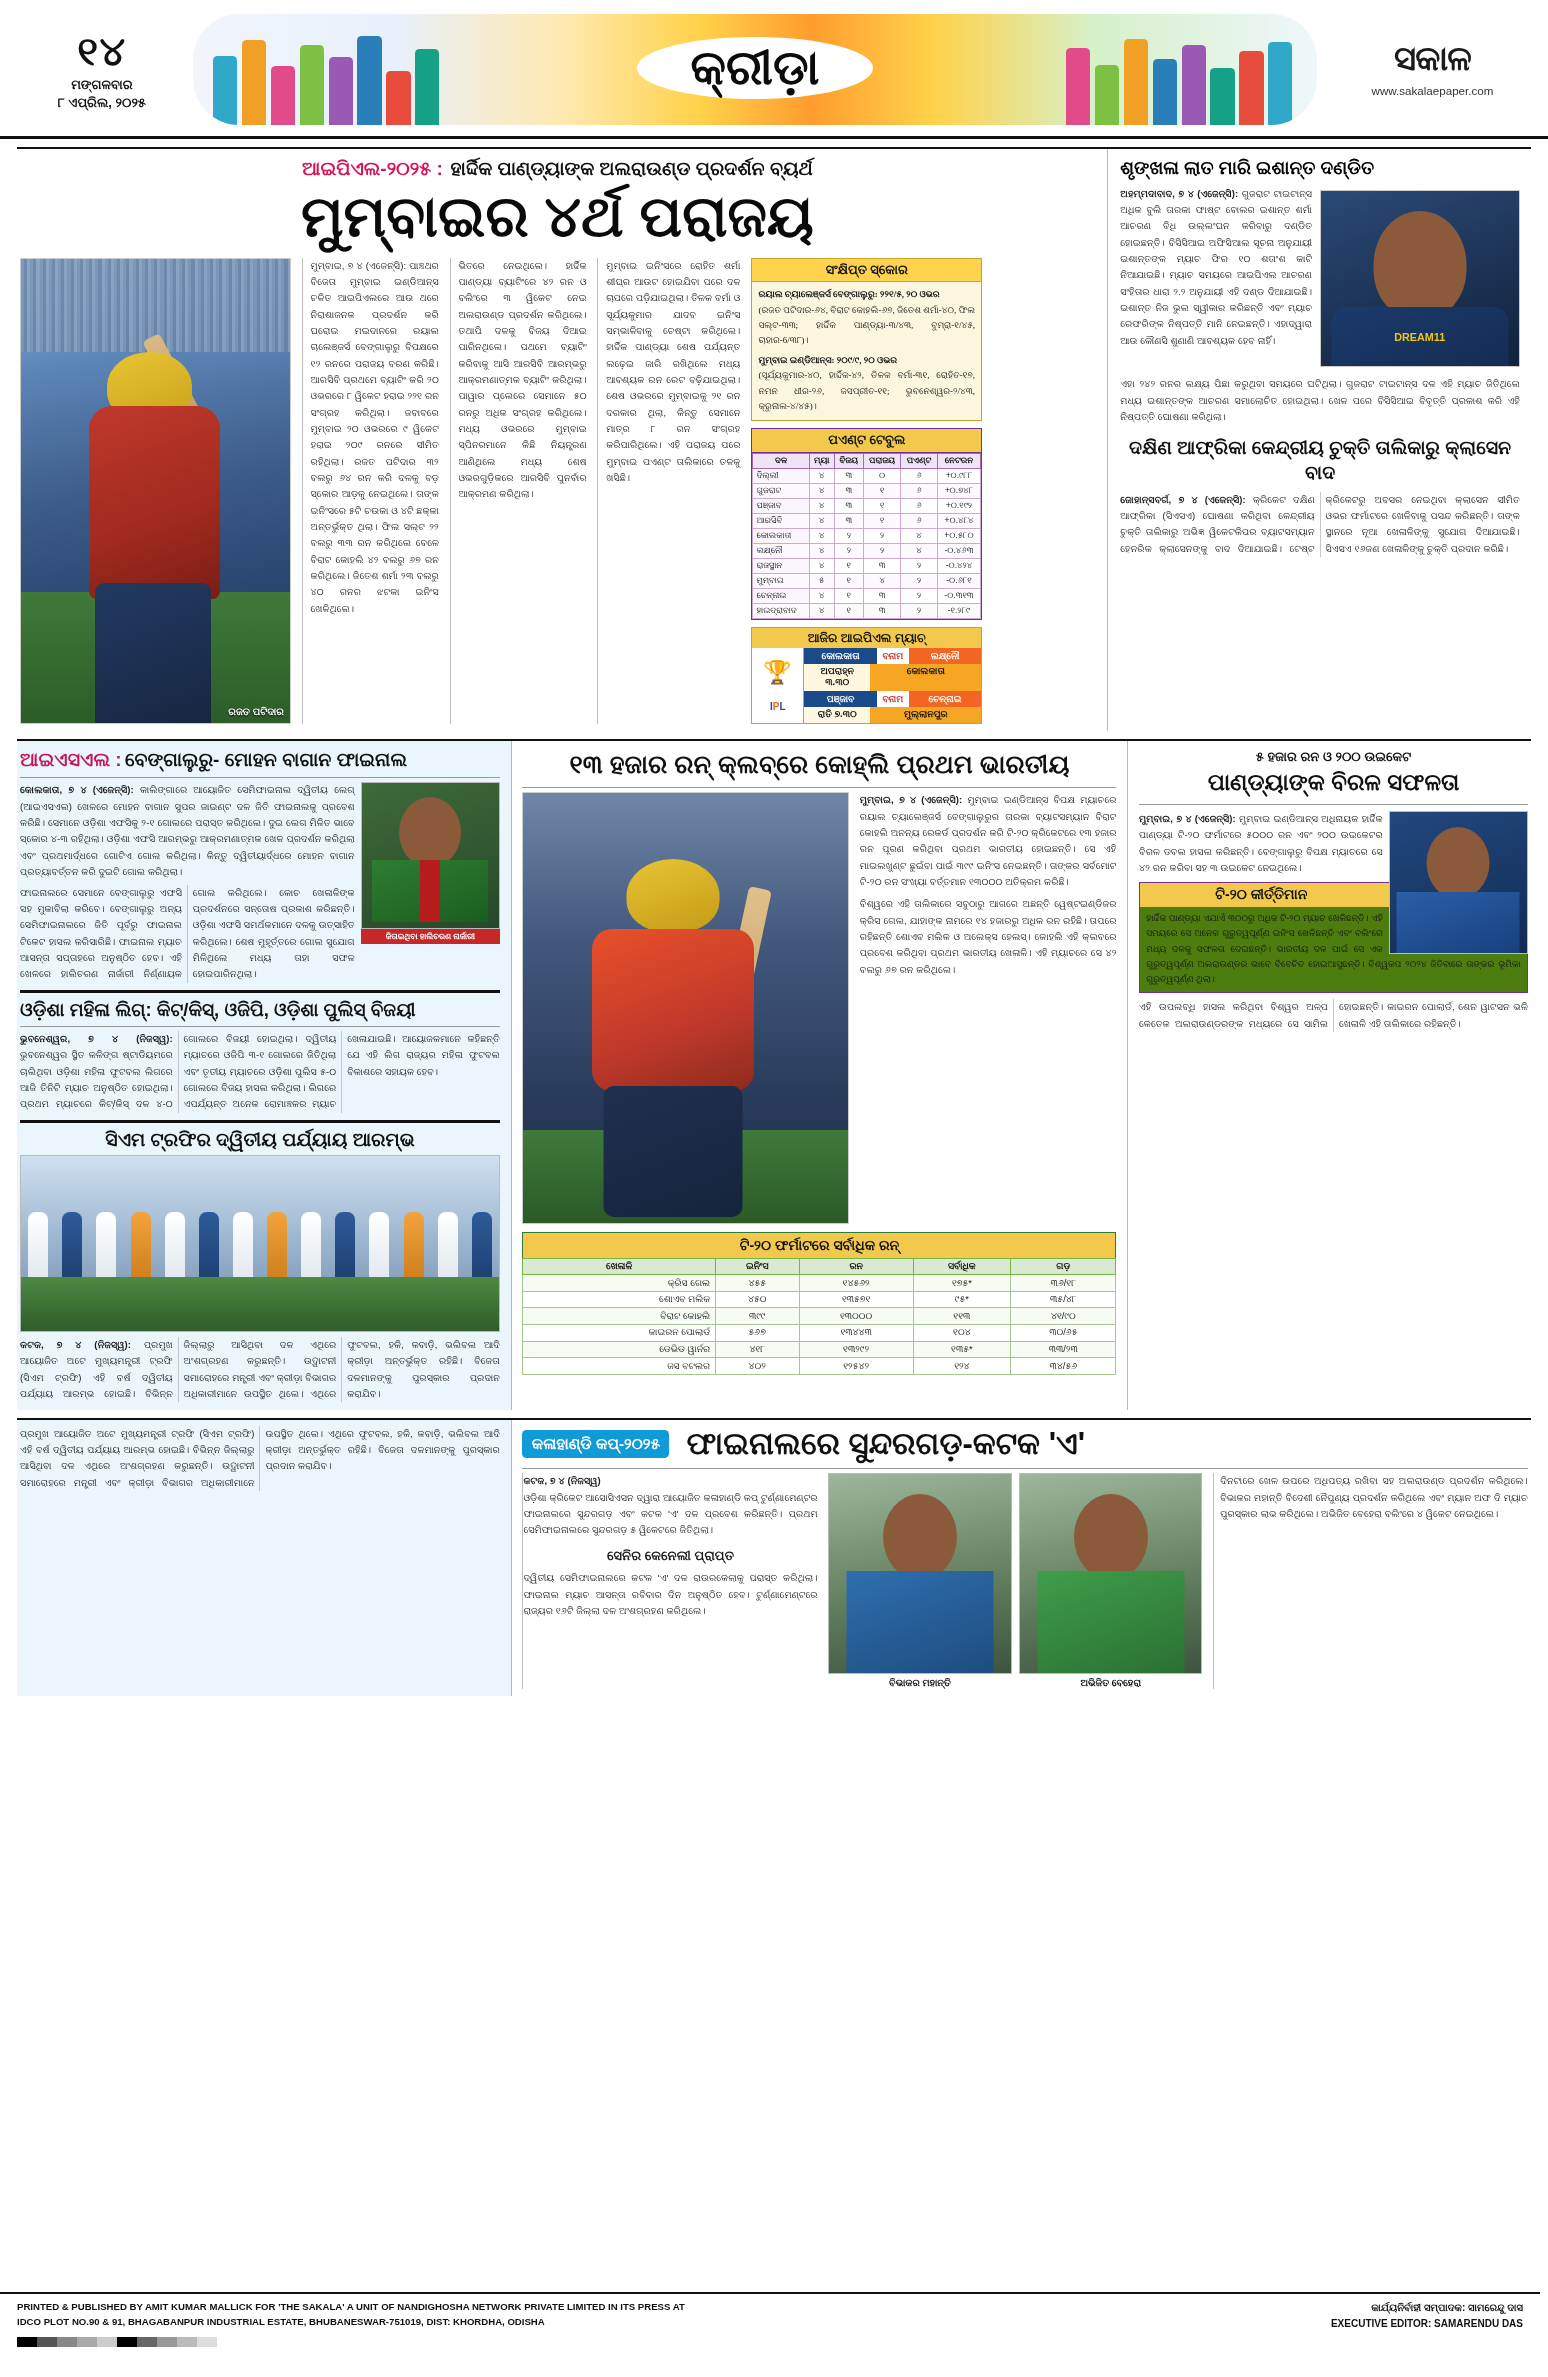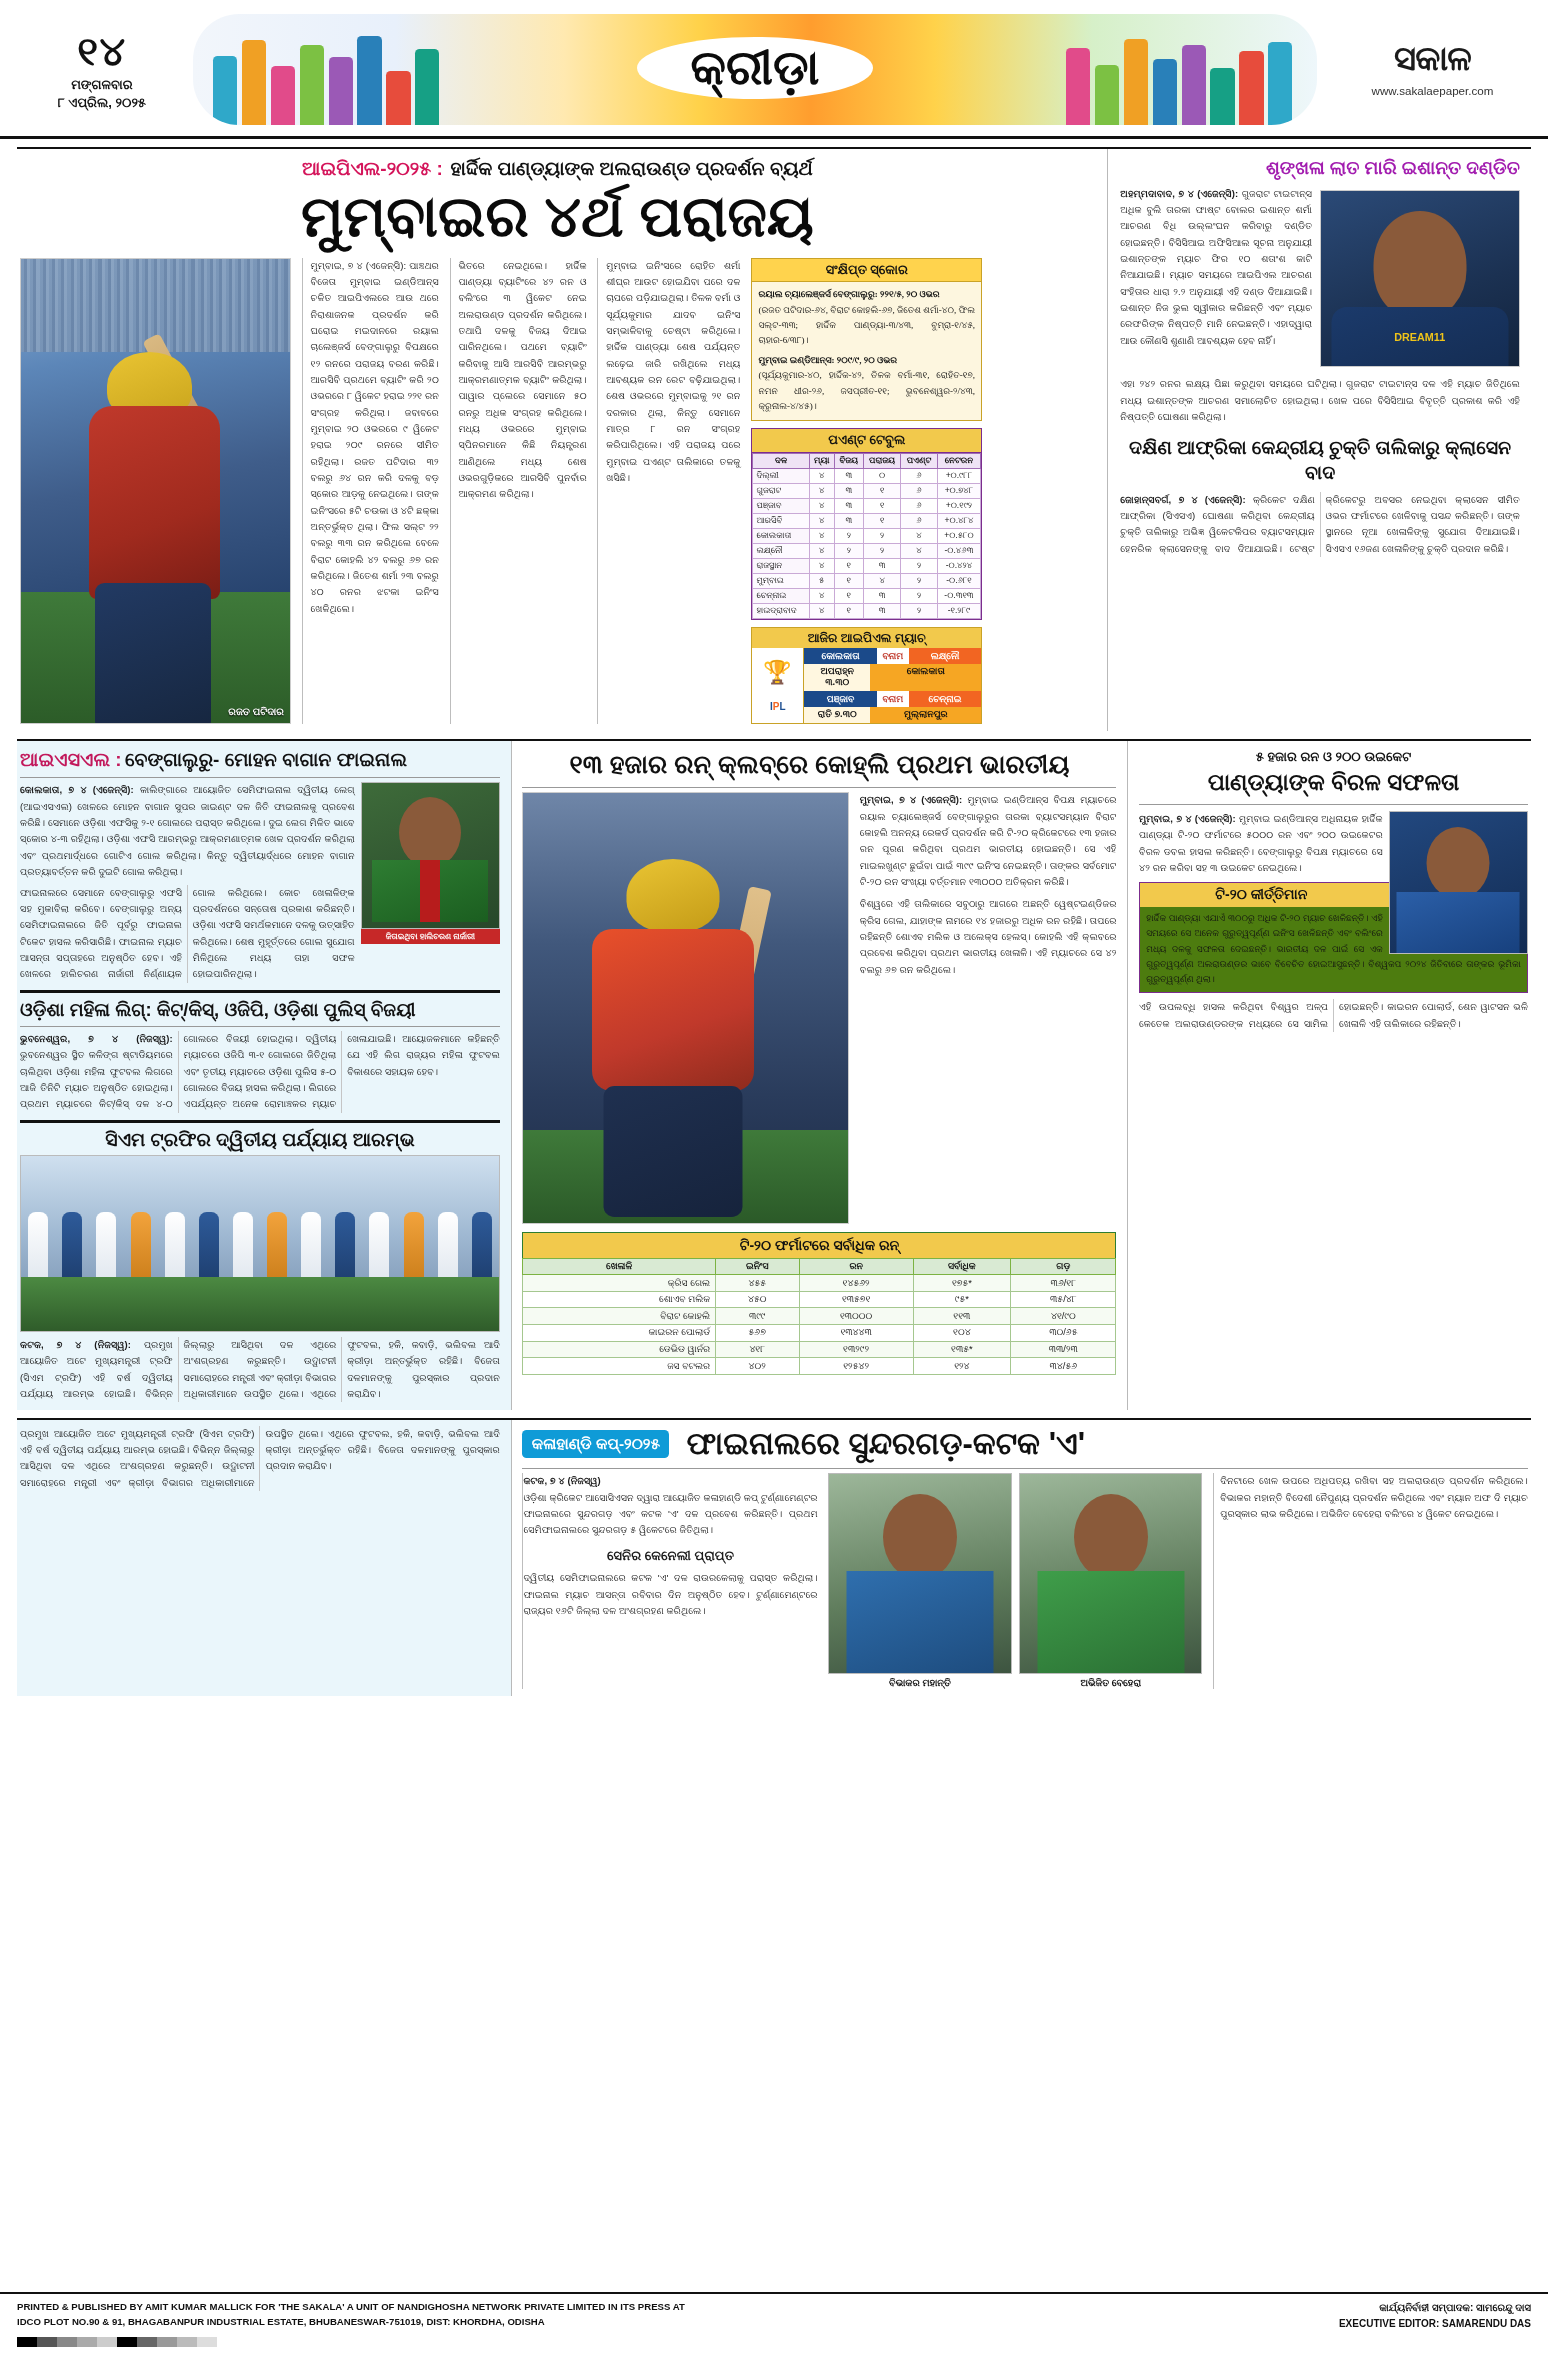--- a/index.html
+++ b/index.html
@@ -133,21 +133,21 @@
   .nm-right { flex:1; }
   .nm-row { display:flex; font-size:9.3px; }
   .nm-row .t { background:#1b4a8a; color:#fff; padding:2.3px 4.6px; flex:1; text-align:center; font-weight:bold;}
   .nm-row .t.alt { background:#f26522; }
   .nm-row .v { background:#fff; padding:2.3px 3.1px; width:32px; text-align:center; font-weight:bold; color:#c0392b;}
   .nm-row .time { background:#fff7e0; padding:2.3px 4.6px; width:66px; text-align:center; font-weight:bold;}
   .nm-sep { height:0.8px; background:#c9a227; }
 
   
   .side-head {
-    text-align:right; font-weight:bold; font-size:18.5px; line-height:1.25; color:#a21caf;
+    text-align:left; font-weight:bold; font-size:18.5px; line-height:1.25; color:#000000;
     margin-bottom:6.2px;
   }
   .side-photo { width:100%; height:177px; position:relative; overflow:hidden; border:0.8px solid #ccc; margin:4.6px 0;}
   .side-photo .bg { position:absolute; inset:0; background:linear-gradient(160deg,#2b4a77,#1b3152 60%,#12233c); }
   .side-photo .face { position:absolute; left:50%; transform:translateX(-50%); top:20px; width:93px; height:108px; background:#8a5a3a; border-radius:50% 50% 45% 45%;}
   .side-photo .jersey { position:absolute; left:50%; transform:translateX(-50%); top:116px; width:177px; height:85px; background:linear-gradient(160deg,#1b3a6b,#132a4e); border-radius:15.4px 15.4px 0 0;}
   .side-photo .badge { position:absolute; left:50%; transform:translateX(-50%); top:140px; font-size:10.8px; color:#f0c419; font-weight:bold;}
   .side-head2 {
     text-align:center; font-weight:bold; font-size:19px; line-height:1.3; color:#111;
     margin: 10.8px 0 6.2px 0;
@@ -220,21 +220,21 @@
   .kal-title { font-weight:bold; font-size:31px; color:#111; }
 
   .portrait { width:48%; height:201px; position:relative; overflow:hidden; border:0.8px solid #bbb;}
   .portrait .bg { position:absolute; inset:0; background:linear-gradient(170deg,#9db79a,#5f7c5c 60%,#3d5440);}
   .portrait .f { position:absolute; left:50%; transform:translateX(-50%); top:20px; width:74px; height:86px; background:#8a5a3a; border-radius:50%;}
   .portrait .j { position:absolute; left:50%; transform:translateX(-50%); top:97px; width:147px; height:108px; background:linear-gradient(160deg,#2f6fae,#1d4b7d);}
   .portrait.green .j { background:linear-gradient(160deg,#3f9e4a,#2a6e33);}
   .pcap { text-align:center; font-size:9.6px; font-weight:bold; margin-top:3.1px;}
 
   
-  .footer { position:absolute; left:0; right:0; bottom:0; height:85px; border-top:2.3px solid #111; padding:6.2px 17px; background:#fff;}
+  .footer { position:absolute; left:0; right:8px; bottom:0; height:85px; border-top:2.3px solid #111; padding:6.2px 17px; background:#fff;}
   .footer-flex { display:flex; justify-content:space-between; align-items:flex-start;}
   .imprint { font-size:9.6px; line-height:1.55; font-weight:bold; color:#111;}
   .foot-right { text-align:right; font-size:10px; line-height:1.6; font-weight:bold;}
   .swatches { display:flex; gap:0; margin-top:4.6px;}
   .sw { width:20px; height:10px; }
 
   .mb6 { margin-bottom:4.6px; } .mt6 { margin-top:4.6px; }
   .clearfix::after { content:""; display:block; clear:both; }
   .cols2 { column-count:2; column-gap:10.8px; column-rule:0.8px solid #c5c5c5; }
   .cols3 { column-count:3; column-gap:10.8px; column-rule:0.8px solid #c5c5c5; }

